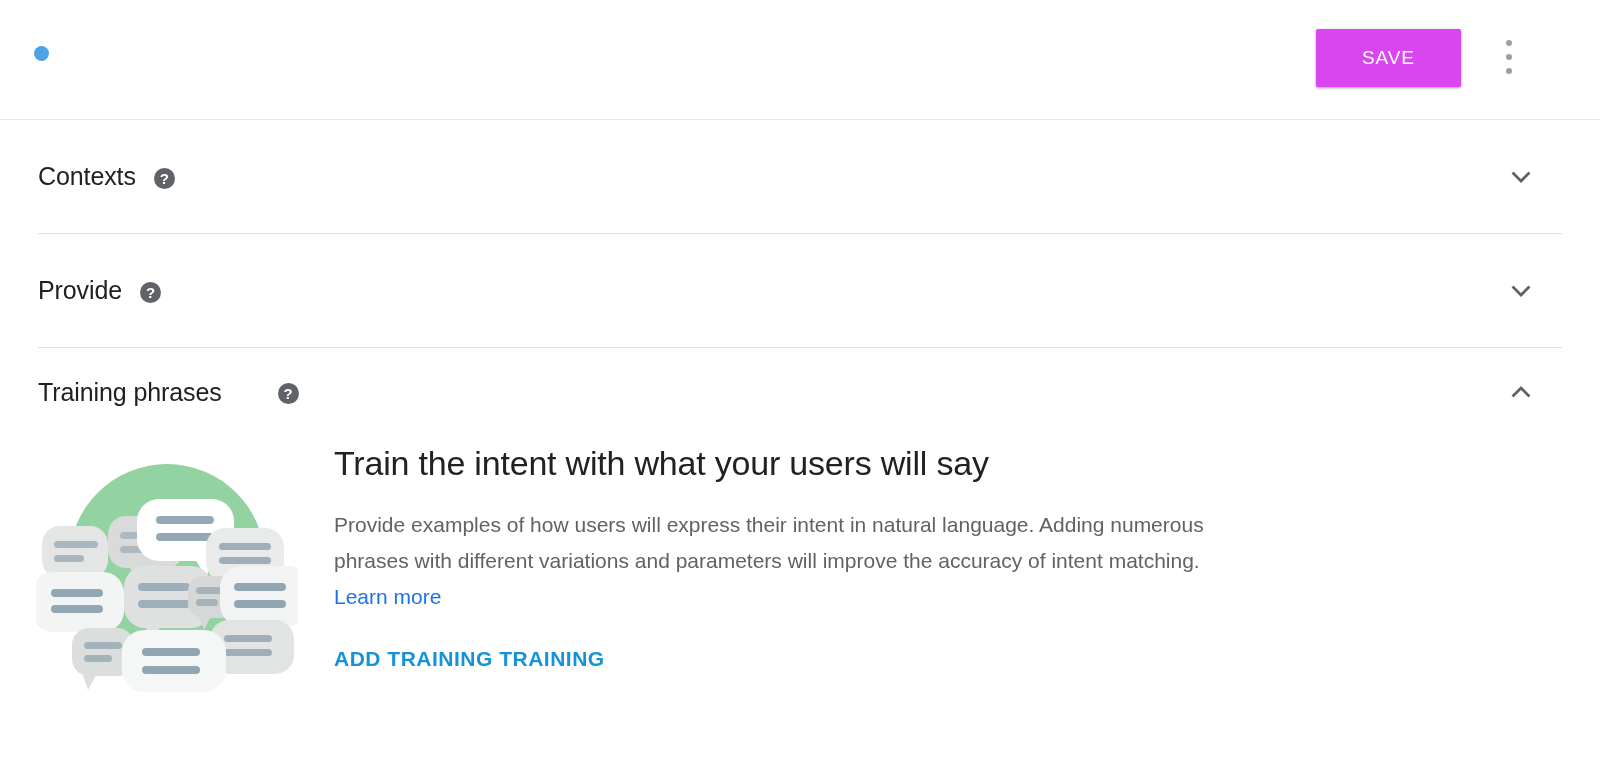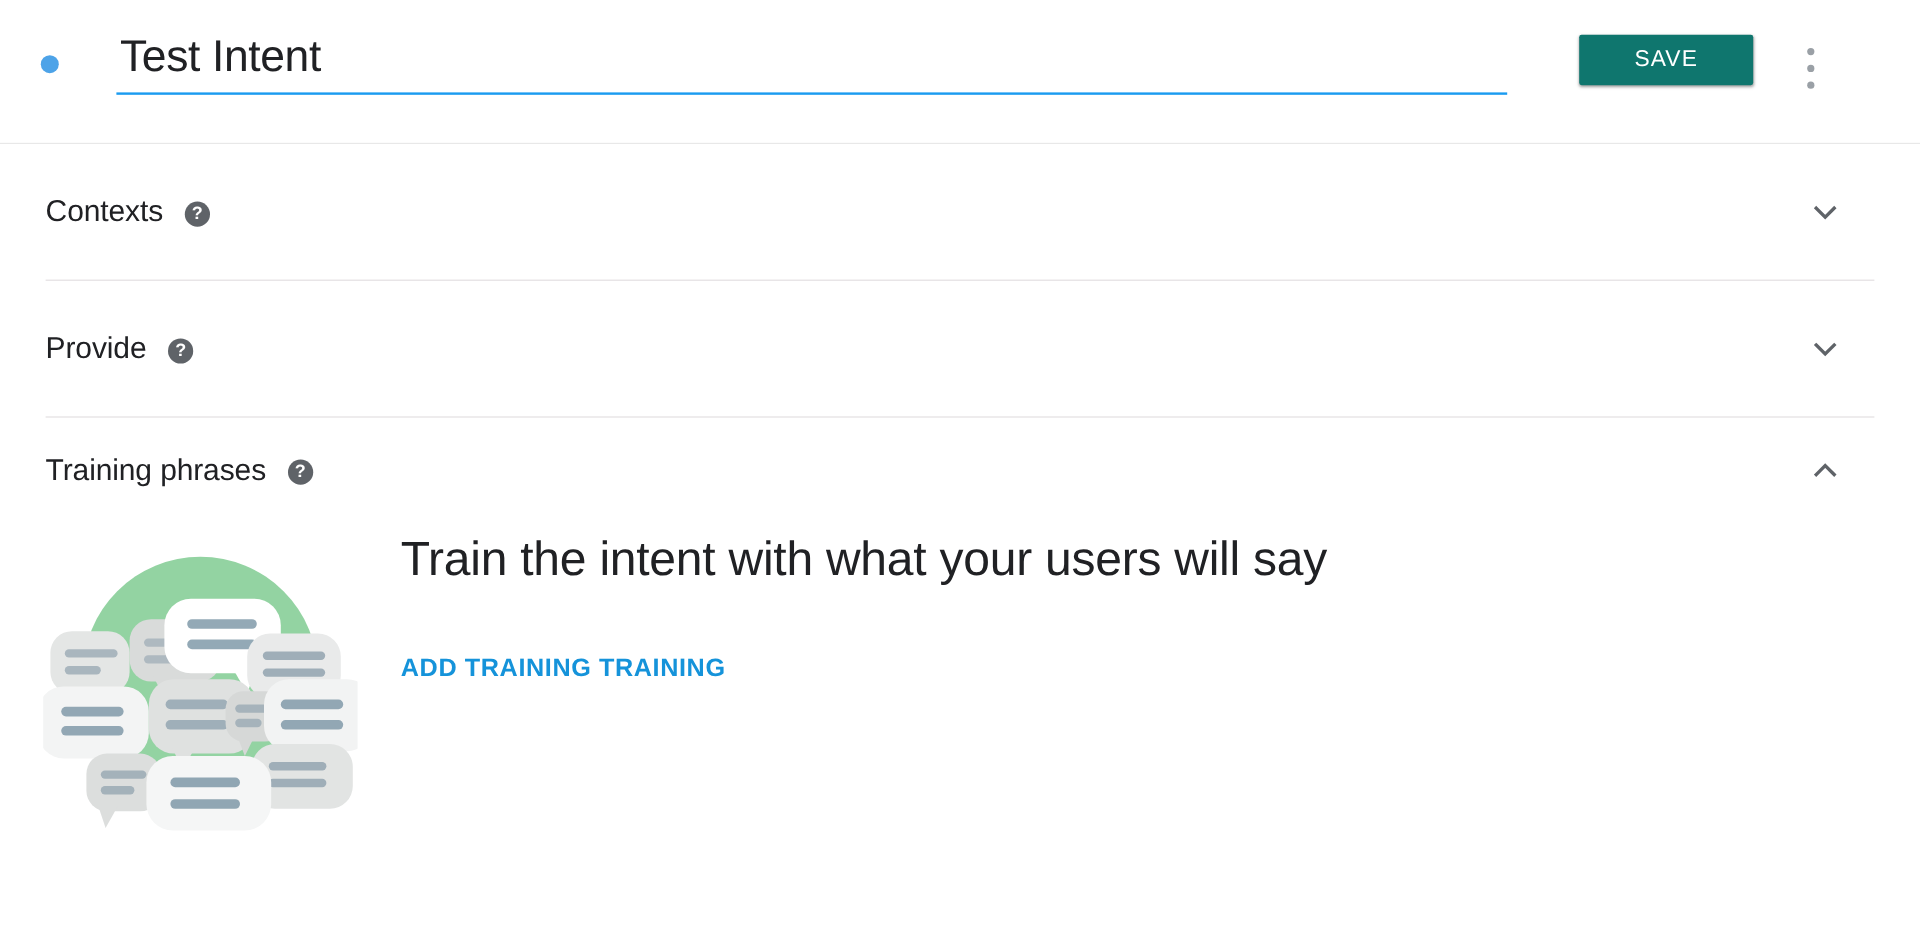--- a/index.html
+++ b/index.html
@@ -49,22 +49,22 @@
     color: #202124;
     padding: 0 0 9px 3px;
     background: transparent;
     letter-spacing: -0.3px;
   }
   .save-button {
     position: absolute;
     left: 1316px;
     top: 29px;
     width: 145px;
-    height: 42px;
-    background: #0f766e;
+    height: 58px;
+    background: #d946ef;
     color: #ffffff;
     border: none;
     border-radius: 2px;
     font-family: "Liberation Sans", sans-serif;
     font-size: 19px;
     font-weight: 500;
     letter-spacing: 0.9px;
     cursor: pointer;
     box-shadow: 0 1px 3px rgba(0,0,0,0.26), 0 1px 2px rgba(0,0,0,0.16);
   }
@@ -96,20 +96,21 @@
     position: relative;
     margin: 0 38px;
     border-bottom: 1px solid #e3dfe1;
     height: 113px;
     display: flex;
     align-items: center;
     cursor: pointer;
   }
   .section-row.no-border {
     border-bottom: none;
+    gap: 38px;
   }
   .section-label {
     font-size: 25px;
     font-weight: 400;
     color: #202124;
     letter-spacing: -0.1px;
   }
   .help-icon {
     display: inline-flex;
     align-items: center;
@@ -156,21 +157,21 @@
     position: relative;
     margin-top: 8px;
   }
   .illustration svg { display: block; }
   .tp-text {
     flex: 1;
     padding-left: 36px;
     padding-top: 8px;
   }
   .tp-heading {
-    font-size: 40px;
+    font-size: 34px;
     font-weight: 400;
     color: #202124;
     margin: 0 0 24px 0;
     letter-spacing: -0.2px;
   }
   .tp-paragraph {
     font-size: 21px;
     line-height: 36px;
     color: #5f6368;
     margin: 0;
@@ -196,23 +197,20 @@
     cursor: pointer;
   }
 </style>
 </head>
 <body>
 
 <div class="header">
 
   <div class="status-dot"></div>
 
-  <div class="intent-title-wrap">
-    <input class="intent-title" type="text" placeholder="Intent name" value="Test Intent" style="">
-  </div>
 
   <button class="save-button">SAVE</button>
 
   <div class="kebab-menu">
     <span></span>
     <span></span>
     <span></span>
   </div>
 </div>
 
@@ -339,17 +337,21 @@
             <rect x="86" y="186" width="104" height="62" rx="22" fill="#F5F6F6"></rect>
             <rect x="106" y="204" width="58" height="8" rx="4" fill="#90A6B3"></rect>
             <rect x="106" y="222" width="58" height="8" rx="4" fill="#90A6B3"></rect>
           </g>
         </g>
       </svg>
     </div>
 
     <div class="tp-text">
       <h2 class="tp-heading">Train the intent with what your users will say</h2>
+      <p class="tp-paragraph">
+        <span>Provide examples of how users will express their intent in natural language. Adding numerous phrases with different variations and parameters will improve the accuracy of intent matching.</span>
+        <a class="learn-more" href="#">Learn more</a>
+      </p>
       <button class="add-phrases-button">ADD TRAINING TRAINING</button>
     </div>
   </div>
 
 </div>
 
 </body></html>

